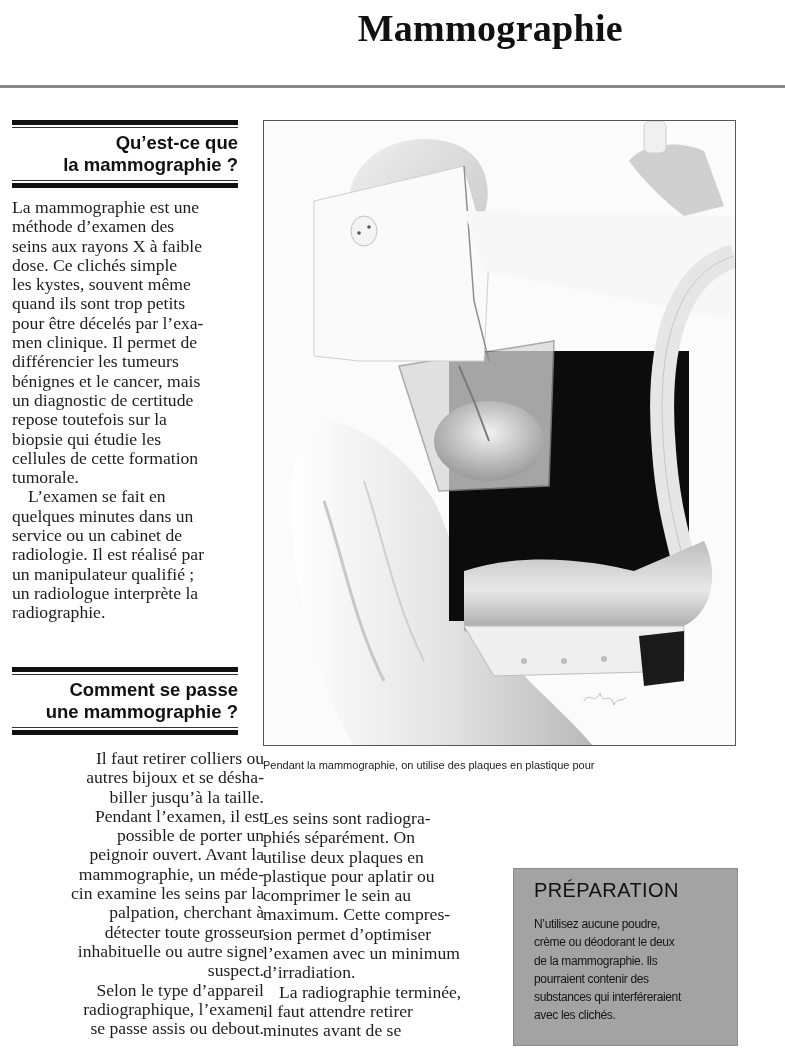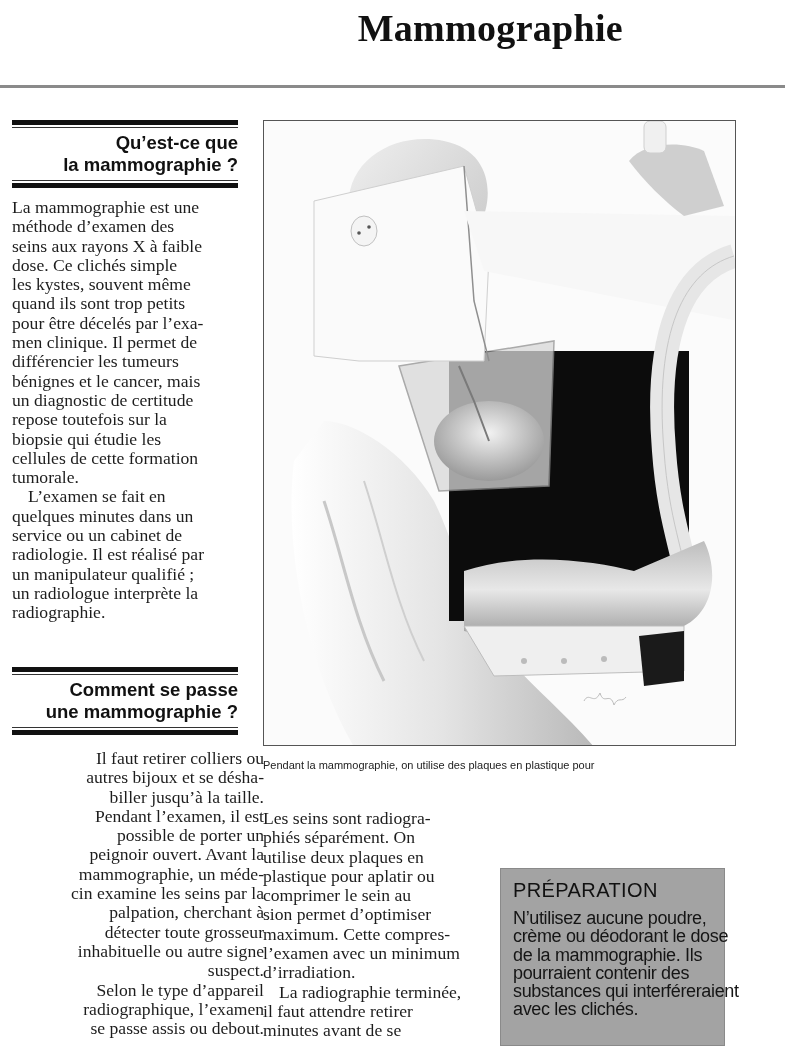--- a/index.html
+++ b/index.html
@@ -34,28 +34,28 @@
     
     .illus {
       position: absolute; left: 263px; top: 120px; width: 473px; height: 626px;
       border: 1.5px solid #555; background: #fbfbfb; overflow: hidden;
     }
     .caption {
       position: absolute; left: 263px; top: 757px; width: 500px;
       font-family: "Liberation Sans", sans-serif; font-size: 11px; line-height: 17px; color: #222;
     }
     .prep-box {
-      position: absolute; left: 500px; top: 868px; width: 225px; height: 178px;
-      background: #a3a3a3; border: 1px solid #8a8a8a; padding: 8px 12px 0 12px;
+      position: absolute; left: 513px; top: 868px; width: 225px; height: 178px;
+      background: #a3a3a3; border: 1px solid #8a8a8a; padding: 8px 12px 0 20px;
     }
     .prep-title {
       font-family: "Liberation Sans", sans-serif; font-size: 20px; letter-spacing: 0.4px; color: #111; line-height: 26px;
     }
     .prep-body {
-      margin-top: 6px; font-family: "Liberation Sans", sans-serif; font-size: 18px; line-height: 18.3px; color: #151515;
+      margin-top: 12px; font-family: "Liberation Sans", sans-serif; font-size: 12px; line-height: 18.3px; color: #151515;
       letter-spacing: -0.35px;
     }
     .prep-body .ln { display: block; white-space: nowrap; }
   </style>
 </head>
 <body>
 
 <h1 class="page-title">Mammographie</h1>
 <div class="top-rule"></div>
 
@@ -199,35 +199,35 @@
   <span style="display:block; white-space:nowrap">Pendant la mammographie, on utilise des plaques en plastique pour</span>
 </div>
 
 <div class="body-text" style="left:263px; top:809px; width:240px;">
   <p>
     <span class="ln">Les seins sont radiogra-</span>
     <span class="ln">phiés séparément. On</span>
     <span class="ln">utilise deux plaques en</span>
     <span class="ln">plastique pour aplatir ou</span>
     <span class="ln">comprimer le sein au</span>
+    <span class="ln">maximum. Cette compres-</span>
     <span class="ln">sion permet d’optimiser</span>
-    <span class="ln">maximum. Cette compres-</span>
     <span class="ln">l’examen avec un minimum</span>
     <span class="ln">d’irradiation.</span>
   </p>
   <p>
     <span class="ln" style="padding-left:16px">La radiographie terminée,</span>
     <span class="ln">il faut attendre retirer</span>
     <span class="ln">minutes avant de se</span>
   </p>
 </div>
 
 <div class="prep-box">
   <div class="prep-title">PRÉPARATION</div>
   <div class="prep-body">
     <span class="ln">N’utilisez aucune poudre,</span>
-    <span class="ln">crème ou déodorant le dose</span>
+    <span class="ln">crème ou déodorant le deux</span>
     <span class="ln">de la mammographie. Ils</span>
     <span class="ln">pourraient contenir des</span>
     <span class="ln">substances qui interféreraient</span>
     <span class="ln">avec les clichés.</span>
   </div>
 </div>
 
 </body></html>

